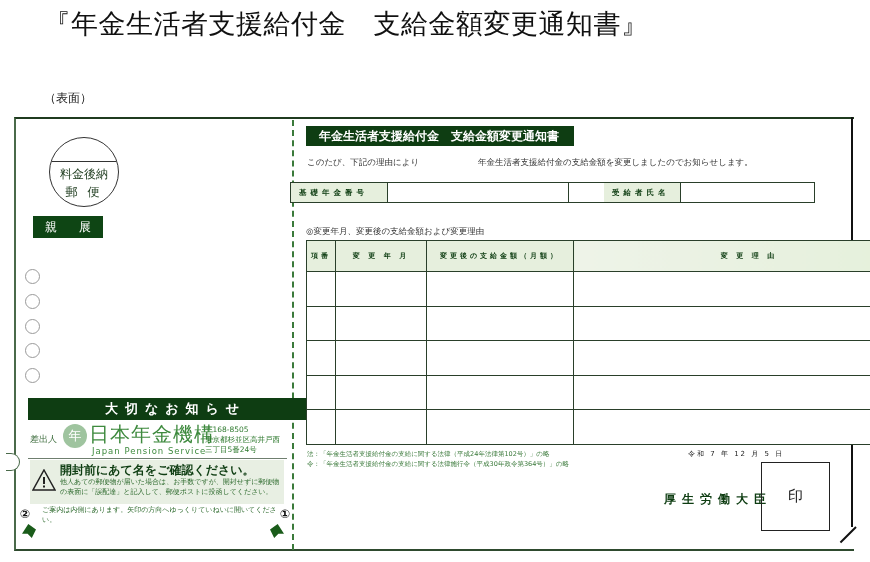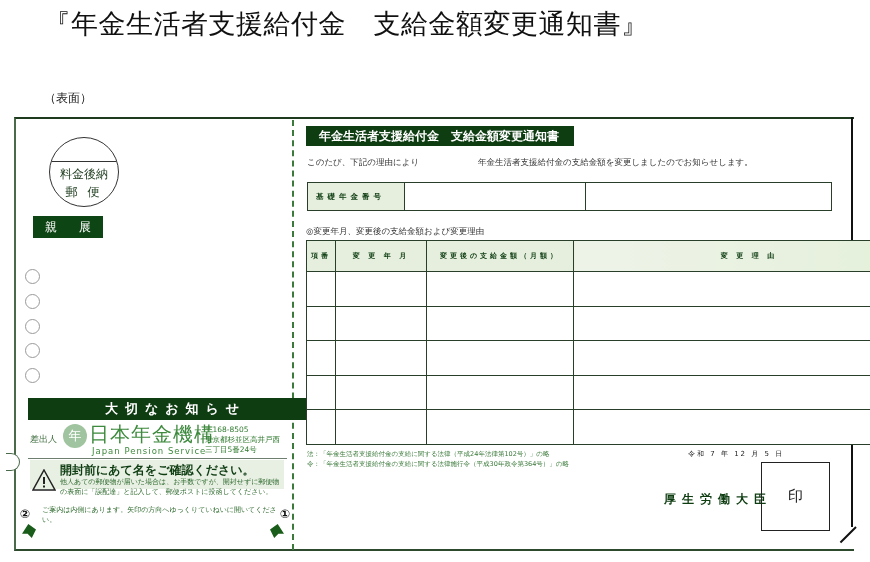--- a/index.html
+++ b/index.html
@@ -55,40 +55,40 @@
   .sender-row { position: absolute; left: 28px; top: 421px; width: 259px; height: 38px; border-bottom: 1.5px solid #6f7f6f; }
   .sender-label { position: absolute; left: 2px; top: 12px; font-size: 9px; color: #3b6b3b; }
   .jps-logo-mark {
     position: absolute; left: 35px; top: 3px; width: 24px; height: 24px; border-radius: 50%;
     background: #9fc49f; color: #ffffff; font-size: 13px; text-align: center; line-height: 24px;
   }
   .jps-name { position: absolute; left: 61px; top: 0px; font-size: 20px; color: #3e8a3e; letter-spacing: 1px; }
   .jps-name-en { position: absolute; left: 64px; top: 25px; font-size: 8.5px; color: #3e8a3e; letter-spacing: 1px; }
   .jps-addr { position: absolute; left: 177px; top: 4px; font-size: 7.5px; color: #2f7a2f; line-height: 10px; }
 
-  .warning-box { position: absolute; left: 30px; top: 460px; width: 254px; height: 29px; background: #e8efe3; }
+  .warning-box { position: absolute; left: 30px; top: 460px; width: 254px; height: 44px; background: #e8efe3; }
   .warn-icon { position: absolute; left: 2px; top: 9px; width: 24px; height: 22px; }
   .warn-title { position: absolute; left: 30px; top: 2px; font-size: 12px; font-weight: bold; color: #0e3d12; }
   .warn-body { position: absolute; left: 30px; top: 17px; font-size: 7px; color: #2d6a2d; line-height: 10px; width: 224px; }
 
   .guide { position: absolute; left: 42px; top: 505px; font-size: 7px; line-height: 10px; color: #2d6a2d; width: 240px; }
   .num-marker { position: absolute; font-size: 12px; font-weight: bold; color: #111; }
   .hand-icon { position: absolute; width: 14px; height: 14px; background: #1a5c1a; }
   .hand-left { left: 22px; top: 524px; clip-path: polygon(0 70%, 45% 0, 100% 40%, 70% 100%, 40% 70%); }
   .hand-right { left: 270px; top: 524px; clip-path: polygon(100% 70%, 55% 0, 0 40%, 30% 100%, 60% 70%); }
 
   
   .doc-title {
     position: absolute; left: 306px; top: 126px; width: 268px; height: 20px; background: #0e3d12;
     color: #fff; font-size: 12px; font-weight: bold; line-height: 20px; padding-left: 13px;
   }
   .intro-a { position: absolute; left: 307px; top: 157px; font-size: 8.5px; color: #333; }
   .intro-b { position: absolute; left: 478px; top: 157px; font-size: 8.5px; color: #333; }
 
-  .id-row { position: absolute; left: 307px; top: 182px; width: 525px; height: 29px; border: 1.5px solid #2a3f2a; display: flex; gap: 35px; }
+  .id-row { position: absolute; left: 290px; top: 182px; width: 525px; height: 21px; border: 1.5px solid #2a3f2a; display: flex; gap: 35px; }
   .id-row .lab { background: #e6efdd; font-size: 7.5px; font-weight: bold; color: #0e3d12; display: flex; align-items: center; padding-left: 8px; letter-spacing: 4px; border-right: 1.5px solid #2a3f2a; }
   .id-row .val { border-right: 1.5px solid #2a3f2a; }
 
   .section-label { position: absolute; left: 306px; top: 226px; font-size: 8.5px; color: #333; }
 
   .change-table { position: absolute; left: 306px; top: 240px; width: 619px; border-collapse: collapse; table-layout: fixed; }
   .change-table th, .change-table td { border: 1.5px solid #2a3f2a; }
   .change-table th { height: 31px; background: #e6efdd; font-size: 7px; font-weight: bold; color: #0e3d12; letter-spacing: 3px; }
   .change-table th.reason { background: linear-gradient(90deg, #eef3e8, #e4f0da); }
   .change-table td { height: 34.5px; background: #fff; }
@@ -159,20 +159,21 @@
 <div class="hand-icon hand-left"></div>
 <div class="hand-icon hand-right"></div>
 
 <div class="doc-title">年金生活者支援給付金　支給金額変更通知書</div>
 <div class="intro-a">このたび、下記の理由により</div>
 <div class="intro-b">年金生活者支援給付金の支給金額を変更しましたのでお知らせします。</div>
 
 <div class="id-row">
   <div class="lab" style="width:97px">基礎年金番号</div>
   <div class="val" style="width:146px"></div>
+  <div class="lab" style="width:77px">受給者氏名</div>
   <div class="val" style="flex:1;border-right:none"></div>
 </div>
 
 <div class="section-label">◎変更年月、変更後の支給金額および変更理由</div>
 
 <table class="change-table">
   <colgroup>
     <col style="width:29px">
       <col style="width:91px">
       <col style="width:147px">

